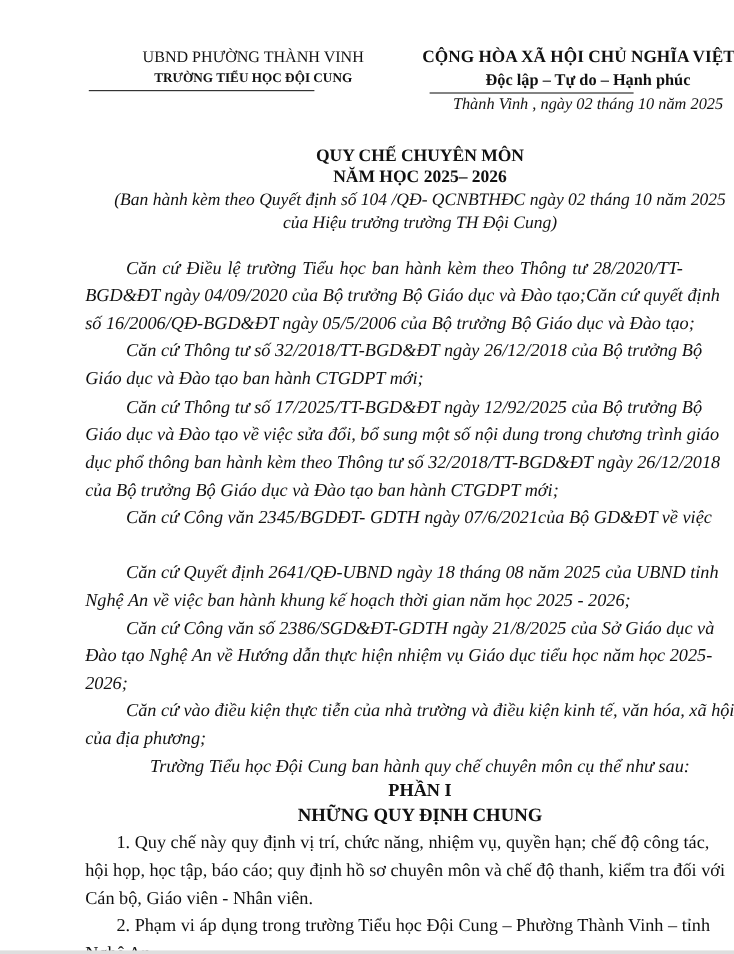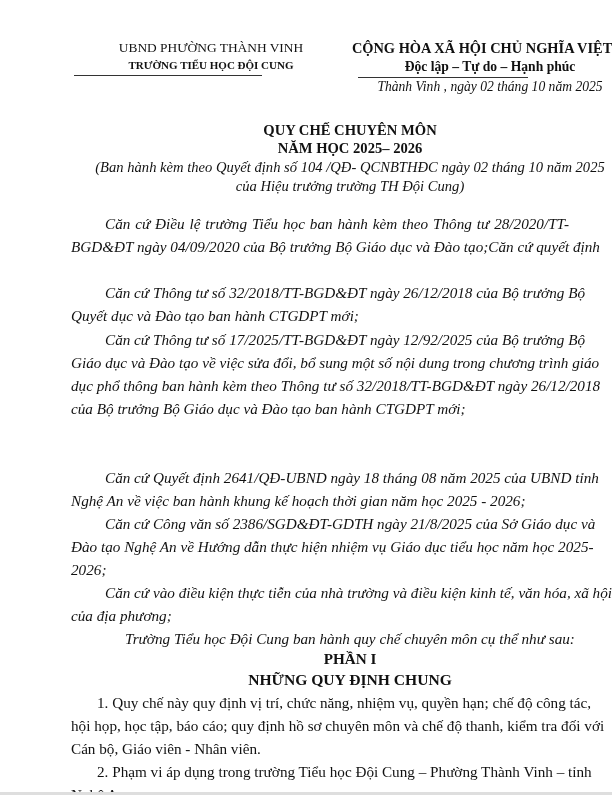--- a/index.html
+++ b/index.html
@@ -87,29 +87,31 @@
   <div class="hdr-right-rule"></div>
   <div class="line hdr-right-3">Thành Vinh , ngày   02  tháng 10 năm 2025</div>
 
   <div class="line title-1">QUY CHẾ CHUYÊN MÔN</div>
   <div class="line title-2">NĂM HỌC 2025– 2026</div>
   <div class="line title-3">(Ban hành kèm theo Quyết định số 104 /QĐ- QCNBTHĐC ngày 02 tháng 10 năm 2025</div>
   <div class="line title-4">của Hiệu trưởng trường TH Đội Cung)</div>
 
   <div class="pl it indent" style="top:214px">Căn cứ Điều lệ trường Tiểu học ban hành kèm theo Thông tư 28/2020/TT-</div>
   <div class="pl it" style="top:237px">BGD&amp;ĐT ngày 04/09/2020 của Bộ trưởng Bộ Giáo dục và Đào tạo;Căn cứ quyết định</div>
+  <div class="pl it last" style="top:260px">số 16/2006/QĐ-BGD&amp;ĐT ngày 05/5/2006 của Bộ trưởng Bộ Giáo dục và Đào tạo;</div>
 
   <div class="pl it indent" style="top:283px">Căn cứ Thông tư số 32/2018/TT-BGD&amp;ĐT ngày 26/12/2018 của Bộ trưởng Bộ</div>
-  <div class="pl it last" style="top:306px">Quyết dục và Đào tạo ban hành CTGDPT mới;</div>
+  <div class="pl it last" style="top:306px">Giáo dục và Đào tạo ban hành CTGDPT mới;</div>
 
   <div class="pl it indent" style="top:330px">Căn cứ Thông tư số 17/2025/TT-BGD&amp;ĐT ngày 12/92/2025 của Bộ trưởng Bộ</div>
   <div class="pl it" style="top:353px">Giáo dục và Đào tạo về việc sửa đổi, bổ sung một số nội dung trong chương trình giáo</div>
   <div class="pl it" style="top:376px">dục phổ thông ban hành kèm theo Thông tư số 32/2018/TT-BGD&amp;ĐT ngày 26/12/2018</div>
   <div class="pl it last" style="top:399px">của Bộ trưởng Bộ Giáo dục và Đào tạo ban hành CTGDPT mới;</div>
 
+  <div class="pl it indent" style="top:422px">Căn cứ Công văn 2345/BGDĐT- GDTH ngày 07/6/2021của Bộ GD&amp;ĐT về việc</div>
 
   <div class="pl it indent" style="top:468px">Căn cứ Quyết định 2641/QĐ-UBND ngày 18 tháng 08 năm 2025 của UBND tỉnh</div>
   <div class="pl it last" style="top:491px">Nghệ An về việc ban hành khung kế hoạch thời gian năm học 2025 - 2026;</div>
 
   <div class="pl it indent" style="top:514px">Căn cứ Công văn số 2386/SGD&amp;ĐT-GDTH ngày 21/8/2025 của Sở Giáo dục và</div>
   <div class="pl it" style="top:537px;width:465px">Đào tạo Nghệ An về Hướng dẫn thực hiện nhiệm vụ Giáo dục tiểu học năm học 2025-</div>
   <div class="pl it last" style="top:560px">2026;</div>
 
   <div class="pl it indent" style="top:583px">Căn cứ vào điều kiện thực tiễn của nhà trường và điều kiện kinh tế, văn hóa, xã hội</div>
   <div class="pl it last" style="top:606px">của địa phương;</div>

